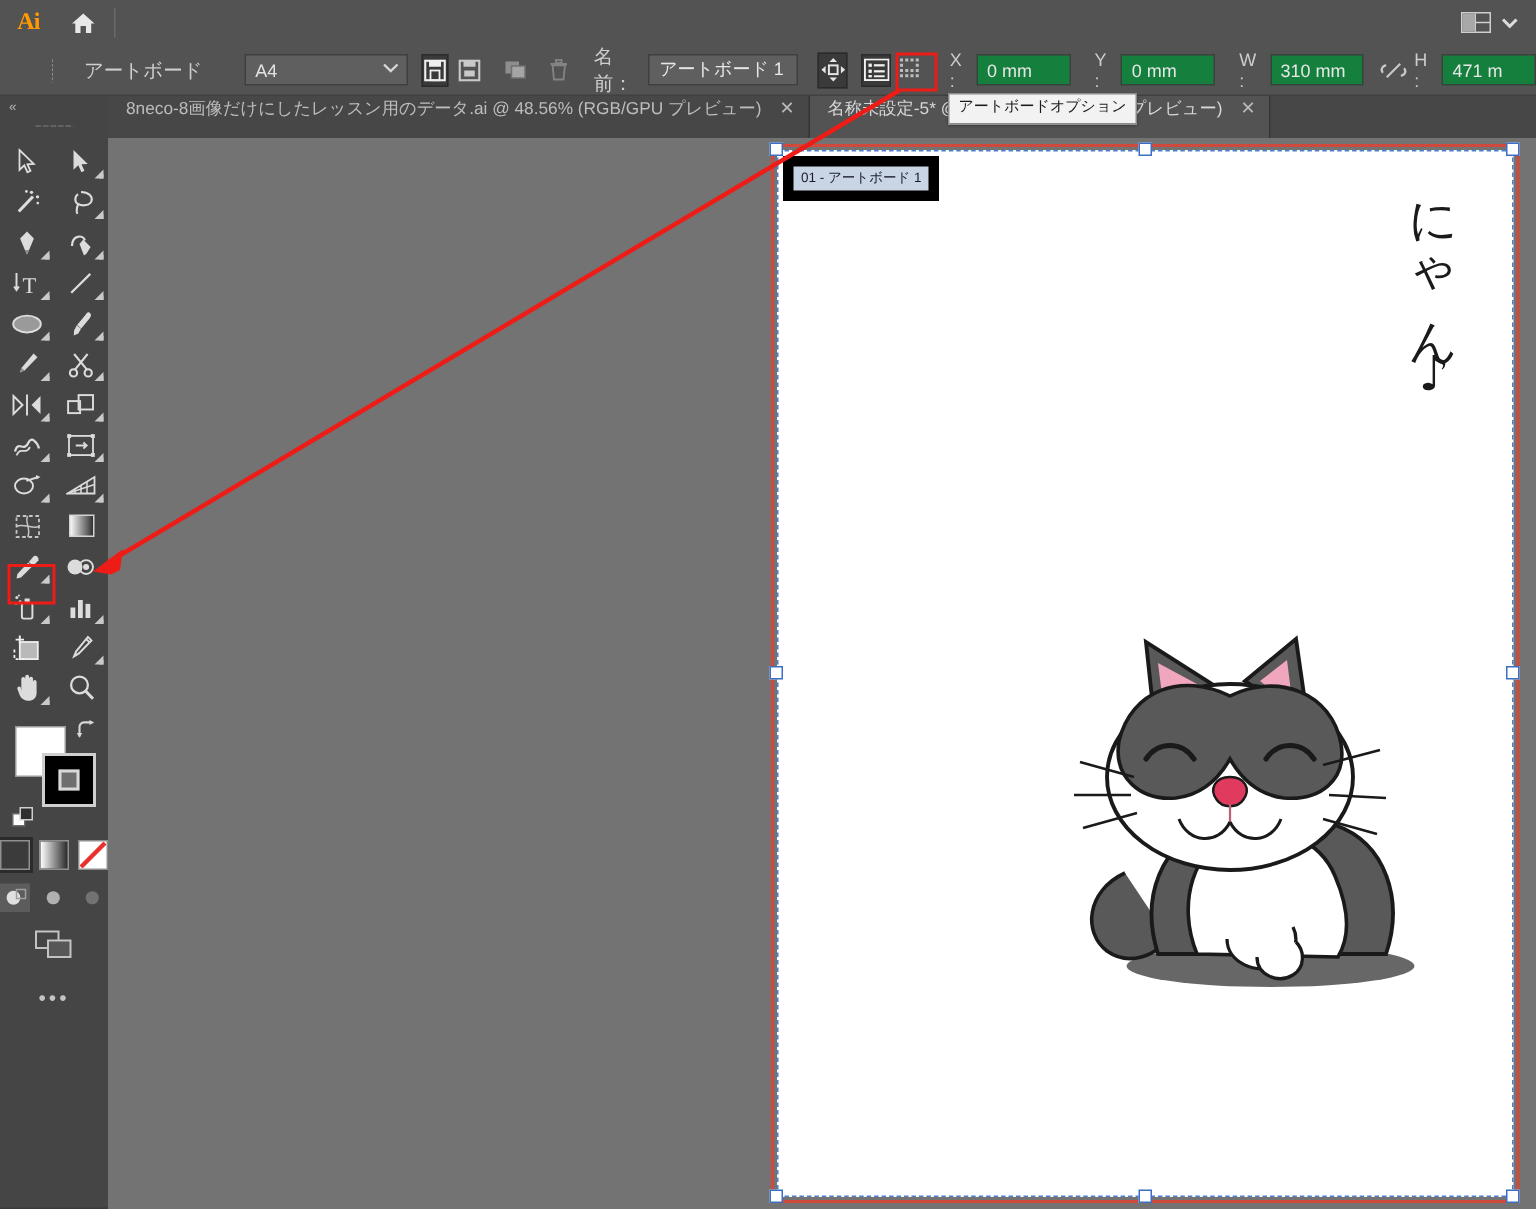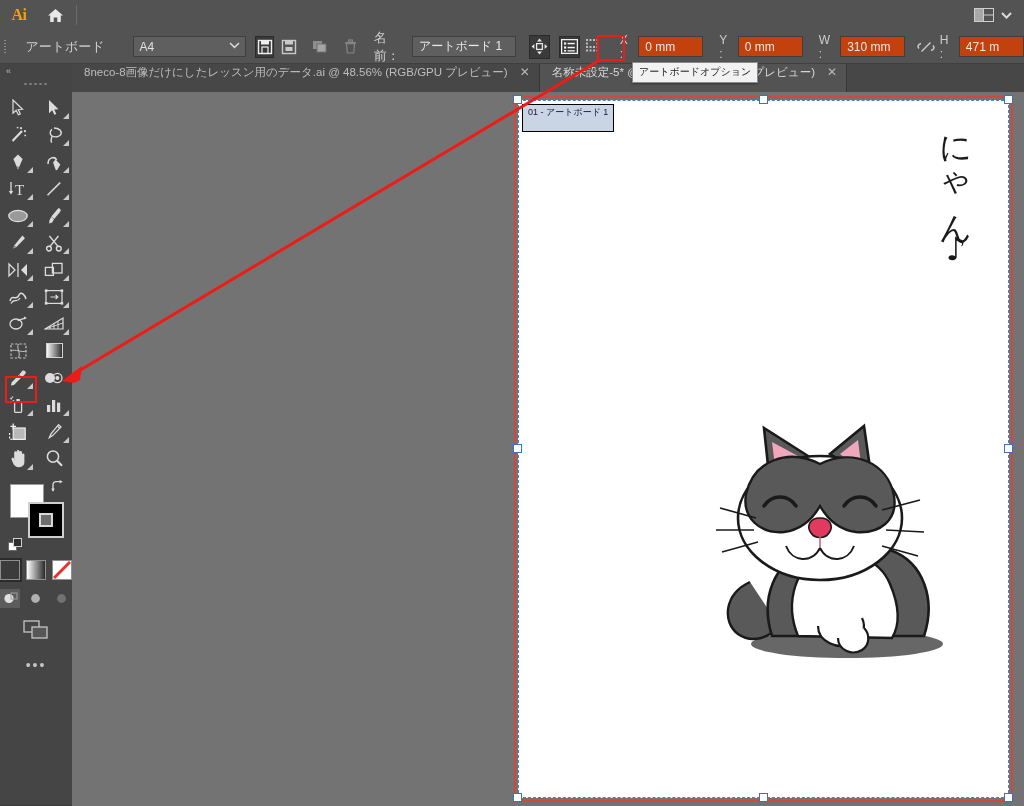--- a/index.html
+++ b/index.html
@@ -38,21 +38,21 @@
     position: absolute; right: 0px; top: 0; height: 30px;
     display: flex; align-items: center; gap: 7px; padding-right: 12px; padding-left: 10px;
   }
   .ws-icon { display: block; }
 
   
   .optionsbar {
     position: absolute; left: 0; top: 30px; width: 1024px; height: 34px;
     background: #535353;
     border-bottom: 1px solid #404040;
-    display: flex; align-items: center;
+    display: flex; align-items: center; padding-left: 31px;
   }
   .ob-grip {
     width: 11px; height: 34px; display: flex; align-items: center; justify-content: center;
   }
   .ob-grip i {
     display:block; width: 2px; height: 16px;
     background-image: radial-gradient(#8d8d8d 40%, transparent 41%);
     background-size: 2px 3px;
   }
   .ob-label {
@@ -75,21 +75,21 @@
   .ob-iconbtn.dim { opacity: 0.42; }
   .ob-name-label { color: #cfcfcf; font-size: 13px; margin-left: 14px; }
   .ob-text {
     margin-left: 5px; width: 120px; height: 21px;
     background: #5f5f5f; border: 1px solid #3f3f3f;
     color: #e7e7e7; font-size: 12px; display: flex; align-items: center; padding: 0 6px;
   }
   .ob-field-label { color: #cdcdcd; font-size: 12px; margin-left: 16px; }
   .ob-num {
     margin-left: 6px; width: 74px; height: 21px;
-    background: #c2410c; border: 1px solid #3f3f3f;
+    background: #15803d; border: 1px solid #3f3f3f;
     color: #e7e7e7; font-size: 12px; display: flex; align-items: center; padding: 0 6px;
   }
   .ob-link { width: 24px; height: 22px; margin-left: 10px; display:flex; align-items:center; justify-content:center; }
 
   
   .hl-box {
     position: absolute;
     border: 2px solid #ee1c16;
     pointer-events: none;
     z-index: 40;
@@ -212,22 +212,22 @@
     border: 2px solid #cf4a3d;
   }
   .ab-dashed {
     position: absolute; left: 446px; top: 8px; width: 491px; height: 698px;
     border: 1px dashed #4a7fd0;
     pointer-events: none;
   }
   .ab-label {
     position: absolute; left: 450px; top: 12px;
     background: #c9d4e4; color: #1a1a33;
-    border: 1px solid #000000;
-    font-size: 9px; padding: 1px 5px 12px 5px;
+    border: 7px solid #000000;
+    font-size: 9px; padding: 1px 5px 2px 5px;
     white-space: nowrap;
   }
   .handle {
     position: absolute; width: 9px; height: 9px;
     background: #ffffff; border: 1px solid #3a6fc4;
     z-index: 12;
   }
 
   
   .cat { position: absolute; left: 640px; top: 330px; width: 270px; height: 250px; }

